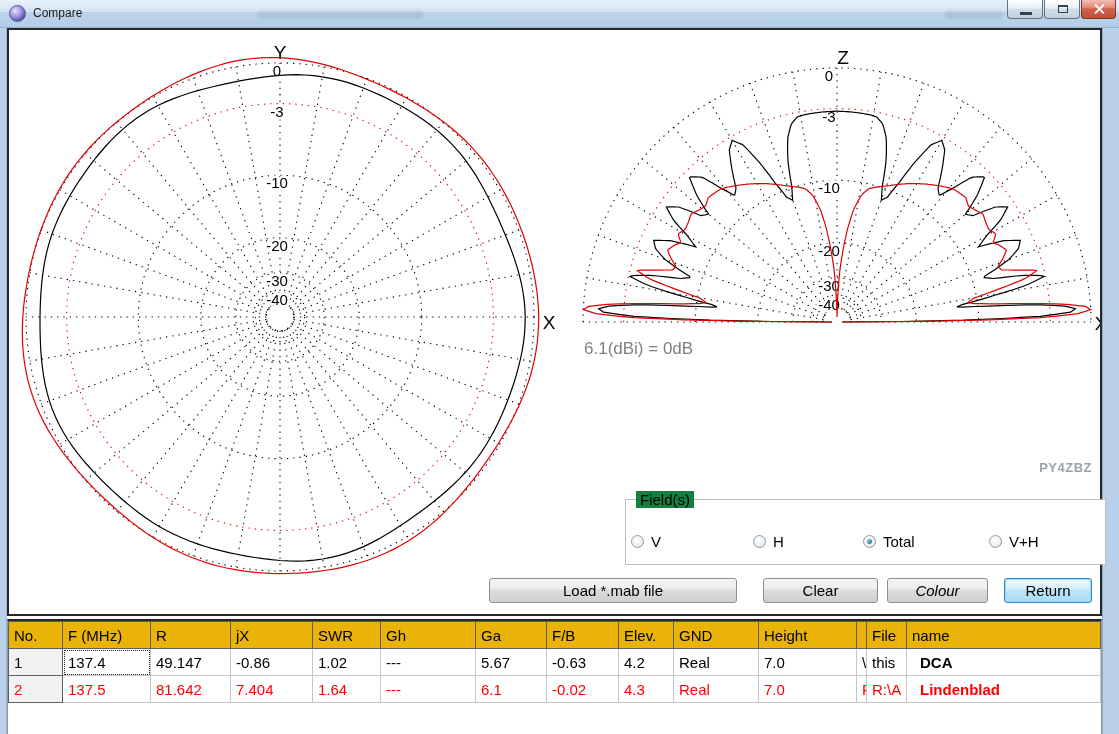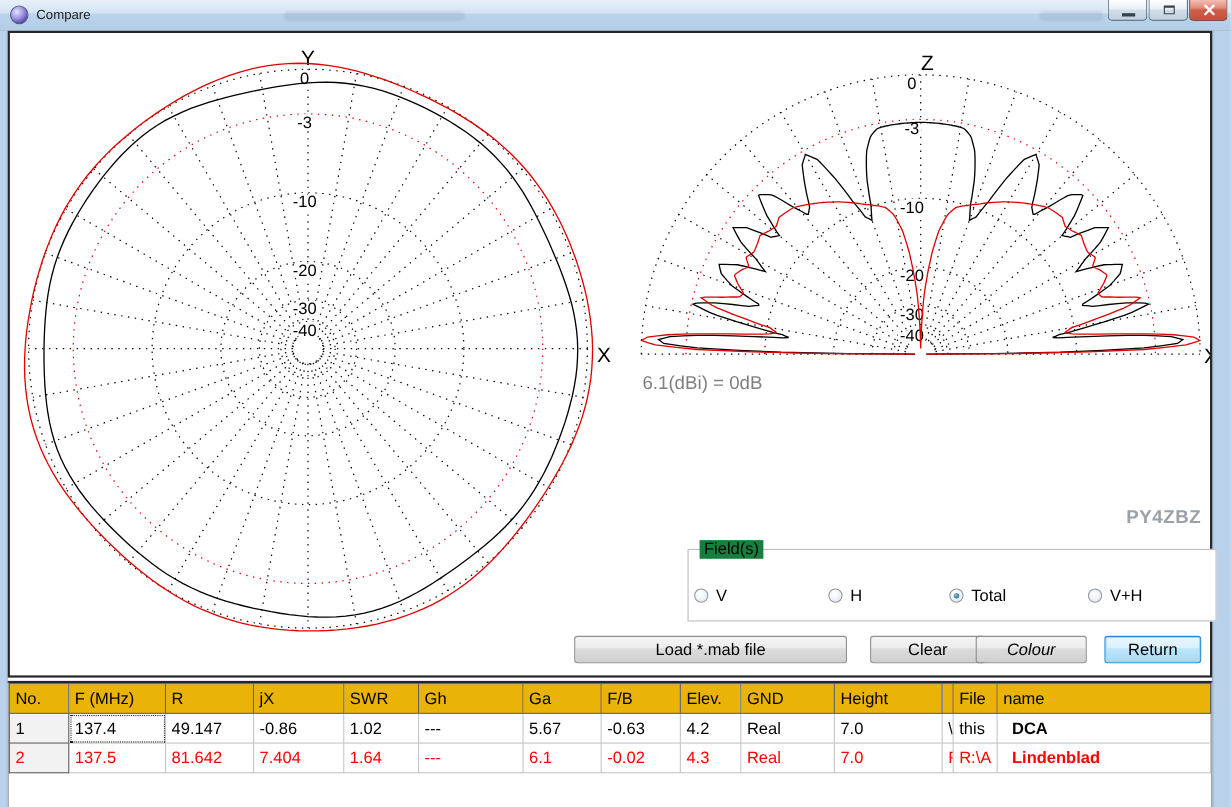--- a/index.html
+++ b/index.html
@@ -46,21 +46,21 @@
     position:absolute;left:7px;top:28px;width:1095px;height:588px;box-sizing:border-box;
     background:#fff;border:2px solid #262626;
   }
   #plots{position:absolute;left:0;top:0;}
   .dot{stroke-dasharray:1.3 5;stroke-width:1.1;fill:none;}
   .dblab{font:15px "Liberation Sans",sans-serif;text-anchor:middle;fill:#000;
     stroke:#fff;stroke-width:5px;paint-order:stroke;}
   .axlab{font:19px "Liberation Sans",sans-serif;text-anchor:middle;fill:#000;
     stroke:#fff;stroke-width:4px;paint-order:stroke;}
   .scale-note{position:absolute;left:575px;top:309px;font-size:17px;color:#808080;}
-  .watermark{position:absolute;right:8px;top:430px;font-size:17px;font-weight:bold;
+  .watermark{position:absolute;right:8px;top:430px;font-size:13px;font-weight:bold;
     color:#9aa1a8;letter-spacing:.5px;}
   
   .group{position:absolute;left:616px;top:469px;width:481px;height:66px;box-sizing:border-box;
     border:1px solid #bdbdbd;background:#fff;}
   .group-label{position:absolute;left:10px;top:-9px;background:#15803d;padding:0 4px;font-size:15px;color:#000;}
   .radio{position:absolute;top:33px;display:flex;align-items:center;cursor:default;}
   .rb{width:13px;height:13px;border-radius:50%;box-sizing:border-box;border:1px solid #8f9aa3;
     background:radial-gradient(circle at 40% 35%,#ffffff 0%,#eef2f5 55%,#cfd9df 100%);position:relative;}
   .rb .rdot{position:absolute;left:3px;top:3px;width:5px;height:5px;border-radius:50%;
     background:radial-gradient(circle at 35% 35%,#7ec0e0,#1f5d83);}
@@ -233,22 +233,22 @@
             </span>
             <span class="lbl">Total</span>
           </div>
           <div class="radio" style="left: 363px;">
             <span class="rb"></span>
             <span class="lbl">V+H</span>
           </div>
         </div>
     </div>
 
-    <button class="btn" style="left:513px;top:548px;width:248px;">Load *.mab file</button>
-    <button class="btn" style="left:754px;top:548px;width:105px;margin-left:28px;">Clear</button>
+    <button class="btn" style="left:480px;top:548px;width:248px;">Load *.mab file</button>
+    <button class="btn" style="left:754px;top:548px;width:115px;">Clear</button>
     <button class="btn" style="left:878px;top:548px;width:101px;font-style:italic;">Colour</button>
     <button class="btn btn-default" style="left:995px;top:548px;width:88px;">Return</button>
   </div>
 
   <div class="table-panel">
     <table id="grid">
         <colgroup>
           <col style="width: 54px;">
           <col style="width: 88px;">
           <col style="width: 80px;">

